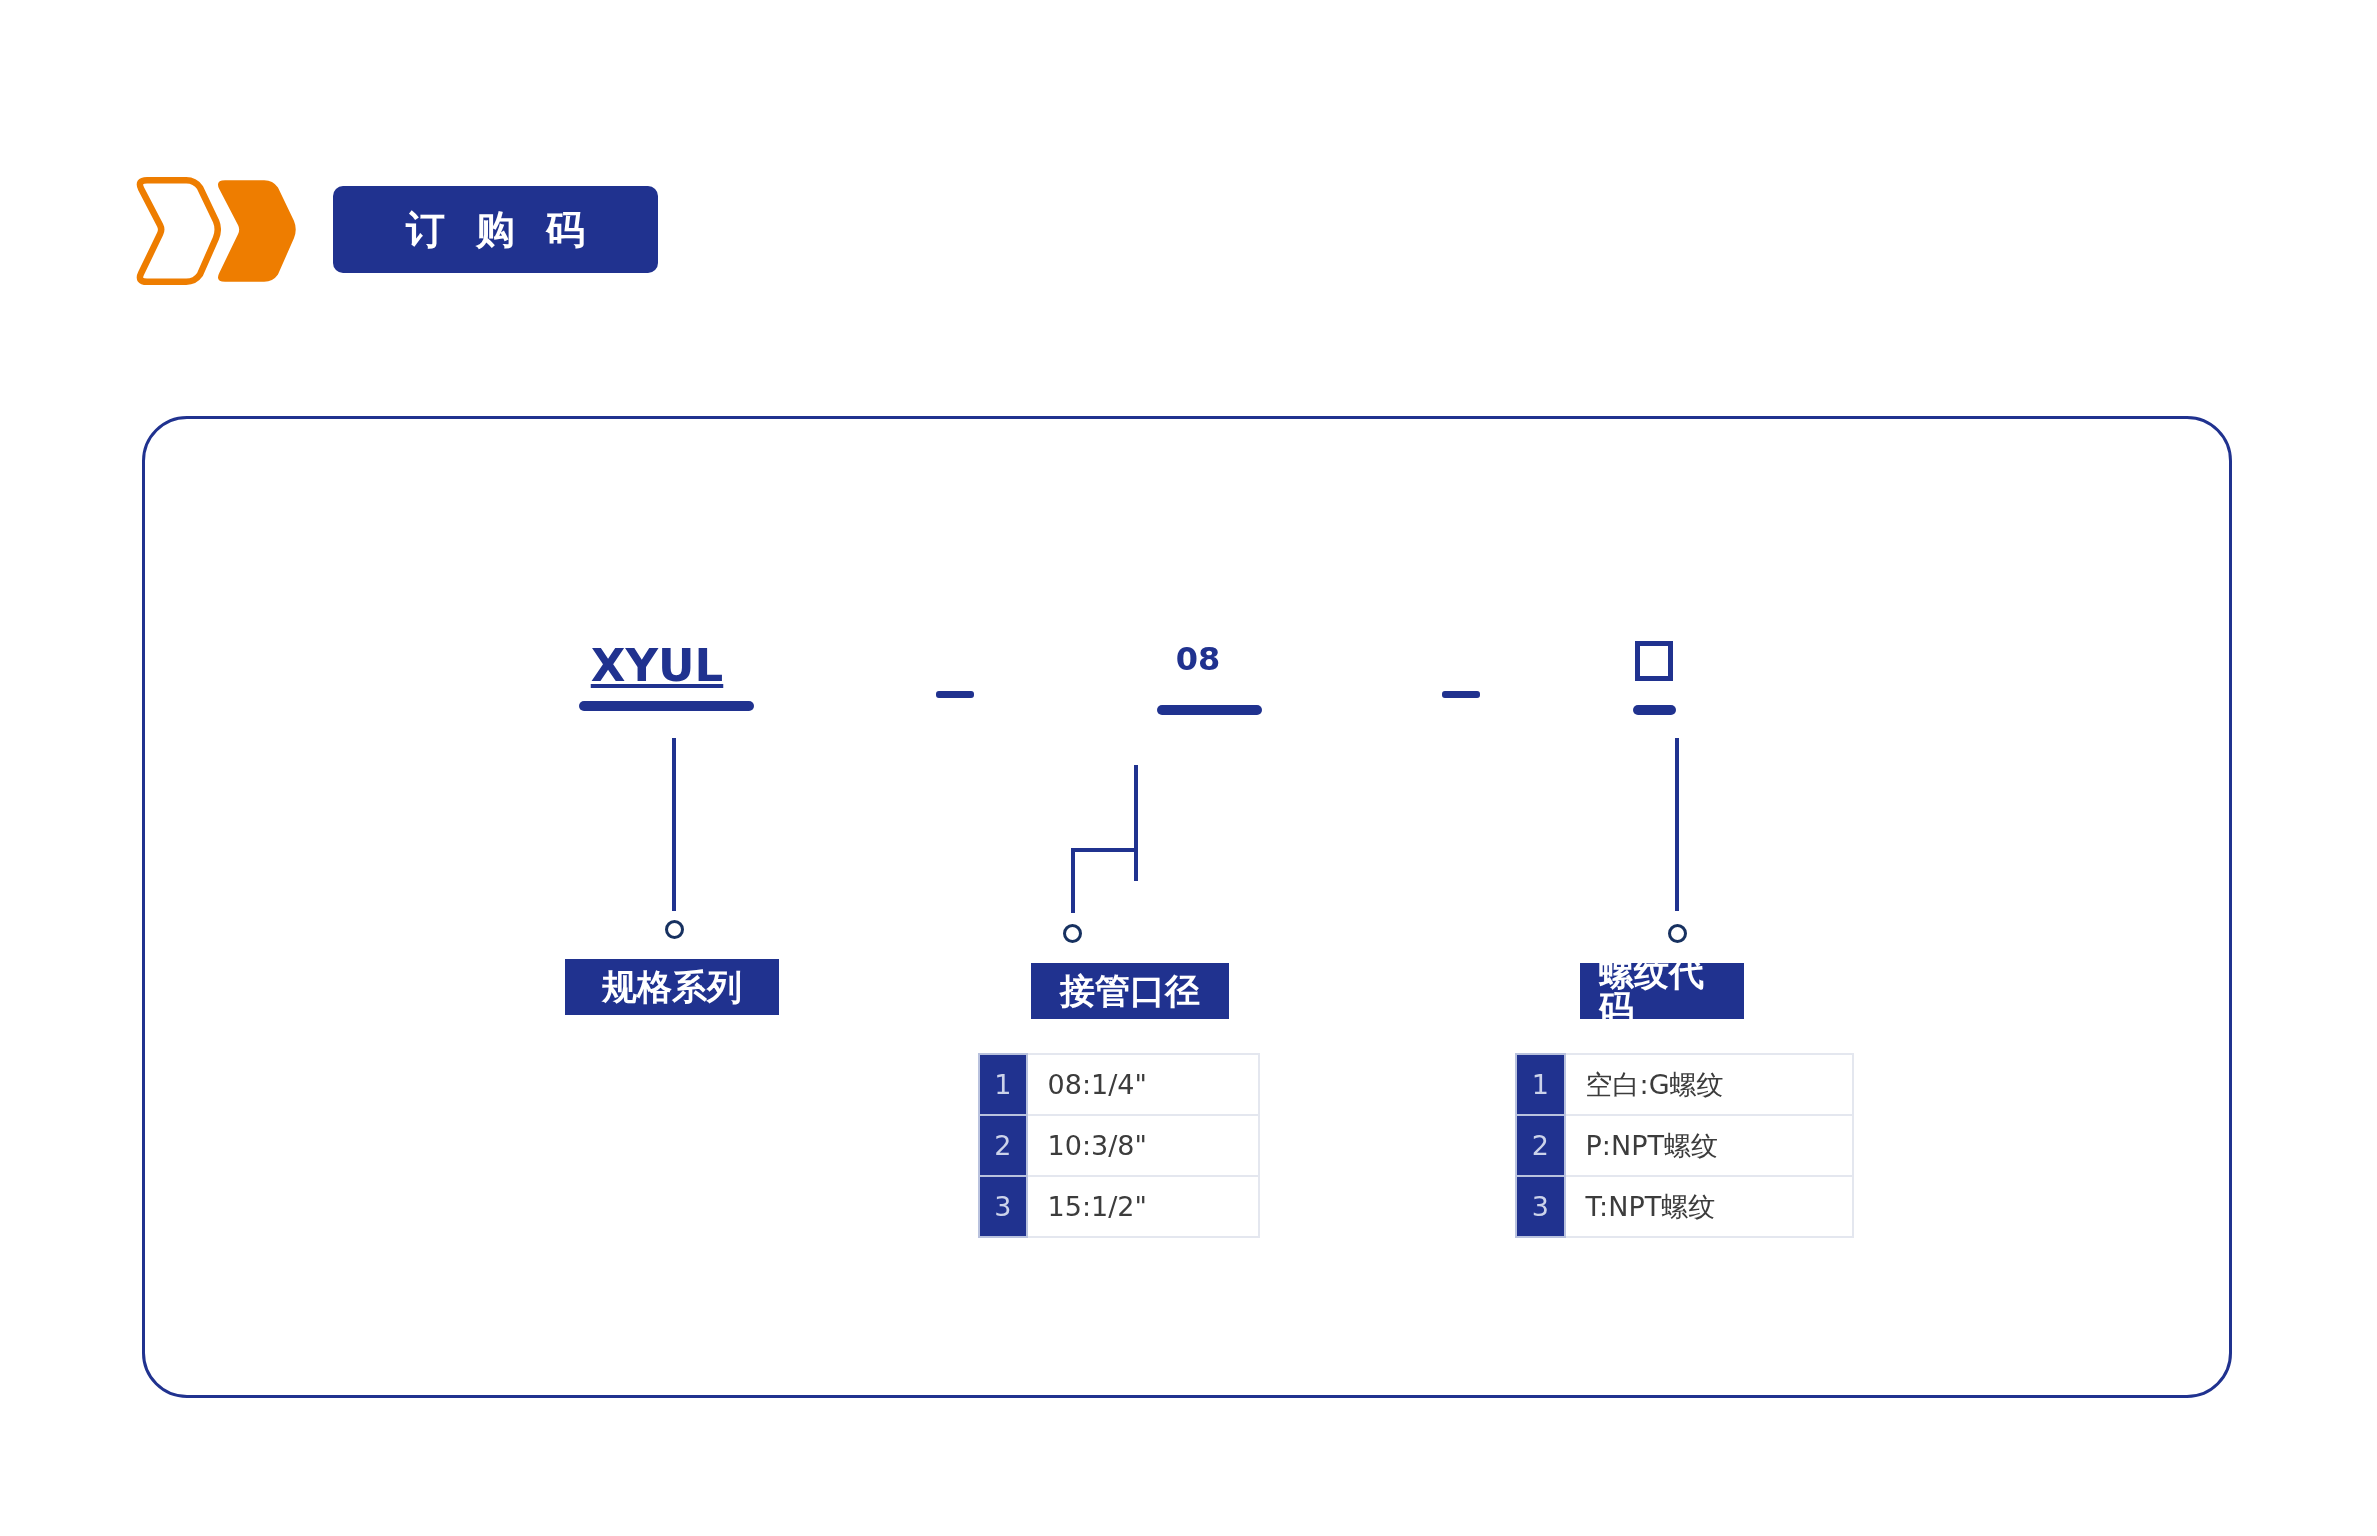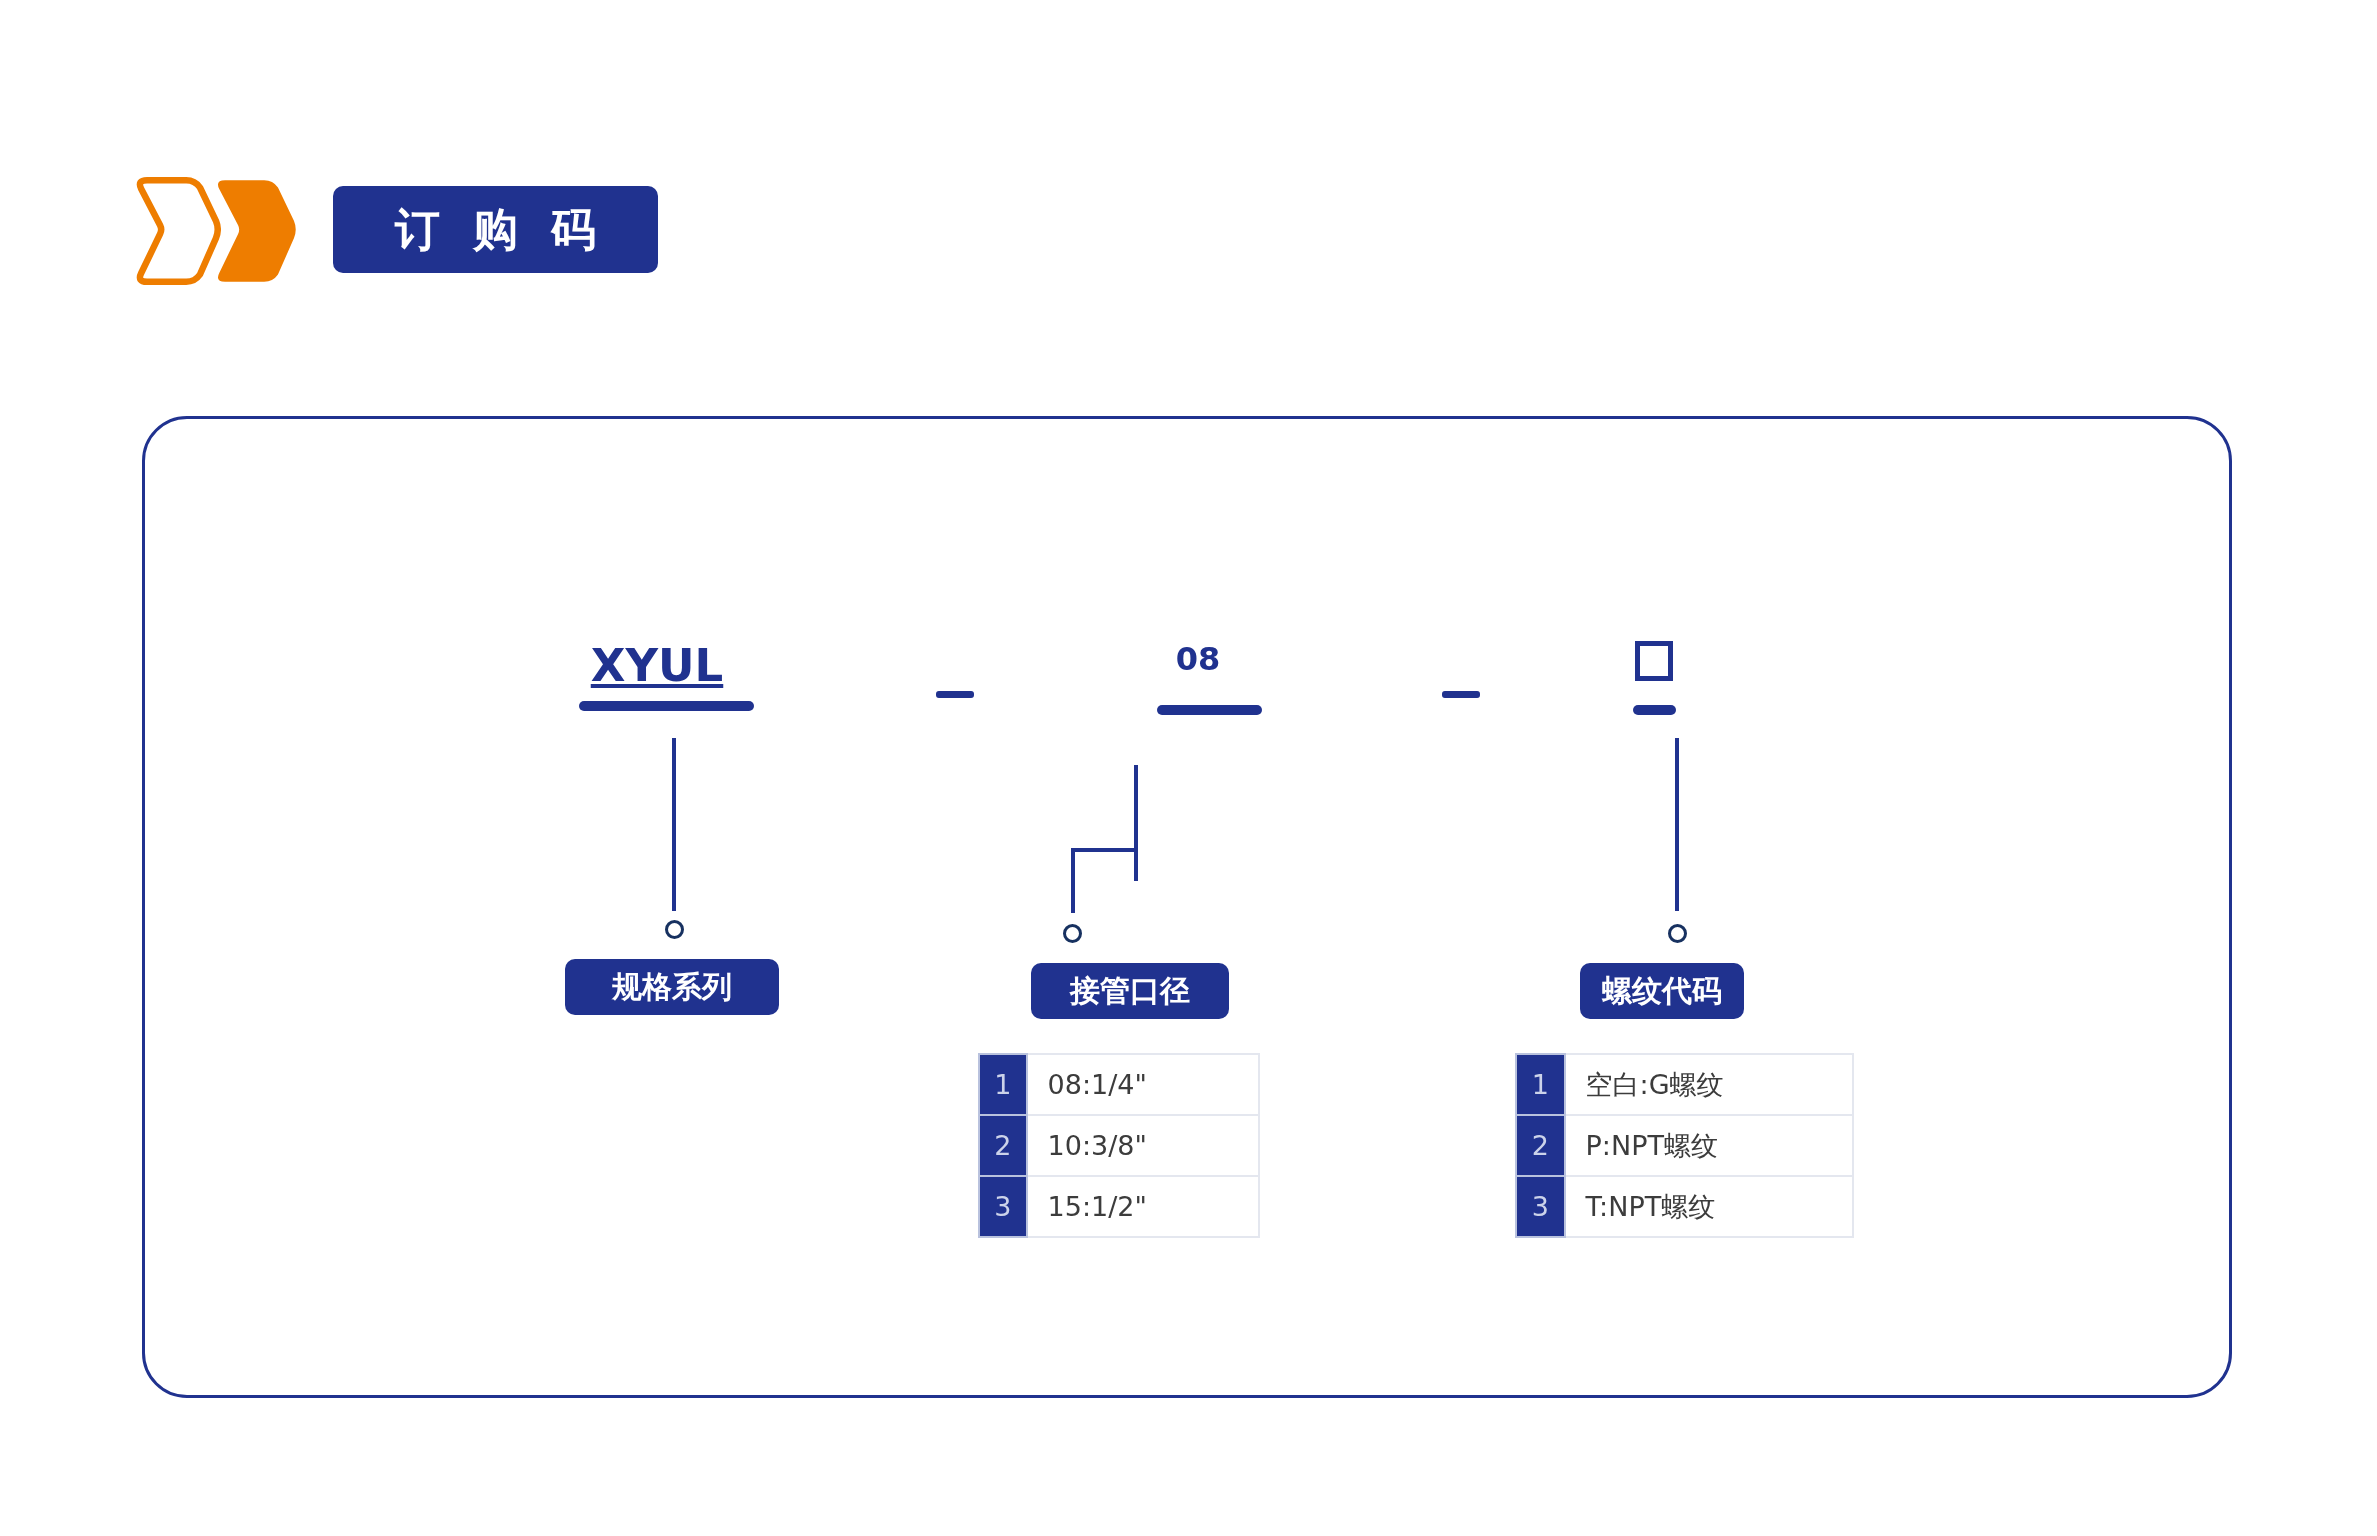--- a/index.html
+++ b/index.html
@@ -12,21 +12,21 @@
   #header{position:absolute;left:134px;top:173px;width:549px;height:130px;}
   .chev{position:absolute;top:0;}
   .chev svg{display:block;}
   #title-badge{
     position:absolute;left:199px;top:13px;
     width:325px;height:87px;
     background:#20328F;border-radius:10px;
     display:flex;align-items:center;justify-content:center;
   }
   #title-badge span{
-    color:#ffffff;font-size:45px;font-weight:bold;
+    color:#ffffff;font-size:39px;font-weight:bold;
     letter-spacing:8.7px;text-indent:8.7px;
     font-family:"DejaVu Sans","Liberation Sans",sans-serif;
     line-height:1;
   }
   
   #card{
     position:absolute;left:142px;top:416px;
     width:2090px;height:982px;
     border:3.6px solid #20328F;border-radius:45px;
     box-sizing:border-box;background:#ffffff;
@@ -61,23 +61,23 @@
   #c3-v{left:1675px;top:738px;height:173px;}
   .node-circle{
     position:absolute;width:19px;height:19px;border-radius:50%;
     border:3.6px solid #173160;box-sizing:border-box;background:#fff;
   }
   #n1{left:665px;top:920px;}
   #n2{left:1063px;top:924px;}
   #n3{left:1668px;top:924px;}
   
   .pill{
-    position:absolute;height:56px;background:#20328F;border-radius:10px;
+    position:absolute;height:56px;background:#20328F;border-radius:0;
     display:flex;align-items:center;justify-content:center;
-    color:#ffffff;font-size:30px;font-weight:bold;
+    color:#ffffff;font-size:35px;font-weight:bold;
     font-family:"DejaVu Sans","Liberation Sans",sans-serif;
     padding:0 19px;box-sizing:border-box;line-height:1;
   }
   #pill-1{left:565px;top:959px;width:214px;}
   #pill-2{left:1031px;top:963px;width:198px;}
   #pill-3{left:1580px;top:963px;width:164px;}
   
   .opt-table{position:absolute;border-collapse:collapse;}
   .opt-table td{
     border:2.2px solid #e4e7ef;padding:0;height:59px;

